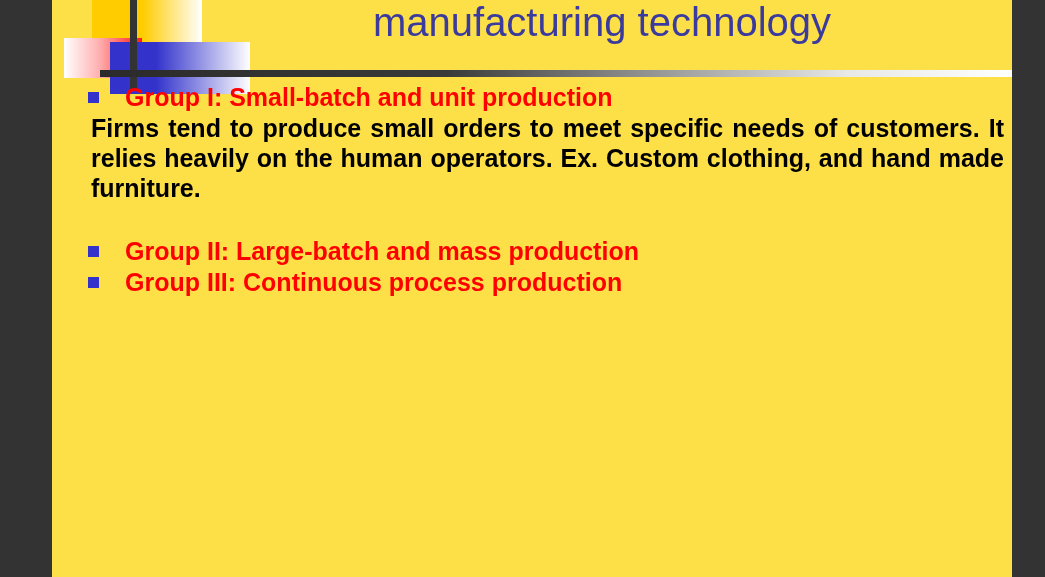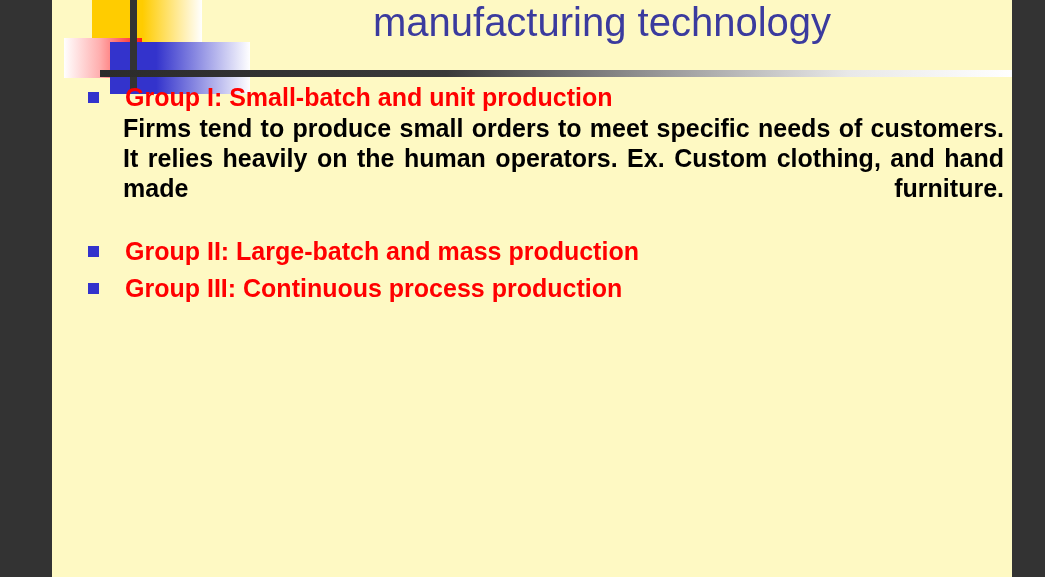--- a/index.html
+++ b/index.html
@@ -15,21 +15,21 @@
   #slide-stage {
     position:relative;
     width:1045px; height:577px;
     background:#333333;
   }
 
   #slide {
     position:absolute;
     left:52px; top:0;
     width:960px; height:577px;
-    background:#fef9c3;
+    background:#fde047;
     overflow:hidden;
   }
 
   
   #deco {
     position:absolute;
     left:0; top:0;
     width:420px; height:90px;
     pointer-events:none;
   }
@@ -101,37 +101,37 @@
   .group-head {
     font-size:25px;
     font-weight:bold;
     color:#FF0000;
     line-height:31px;
     white-space:nowrap;
     font-stretch:condensed;
     text-align:center;
   }
   .group-body {
-    padding-left:71px;
+    padding-left:39px;
     padding-right:8px;
     font-size:25px;
     font-weight:bold;
     color:#000000;
     line-height:30px;
     text-align:justify;
     text-justify:inter-word;
   }
   .group-body::after {
     content:"";
     display:inline-block;
     width:100%;
   }
   .g1 { margin-top:0px; }
   .g2 { margin-top:3px; }
-  .g3 { margin-top:6px; }
+  .g3 { }
 </style>
 </head>
 <body>
 
 <div id="slide-stage">
 
   <div id="slide">
 
     <div id="deco">
       <div class="deco-yellow"></div>

